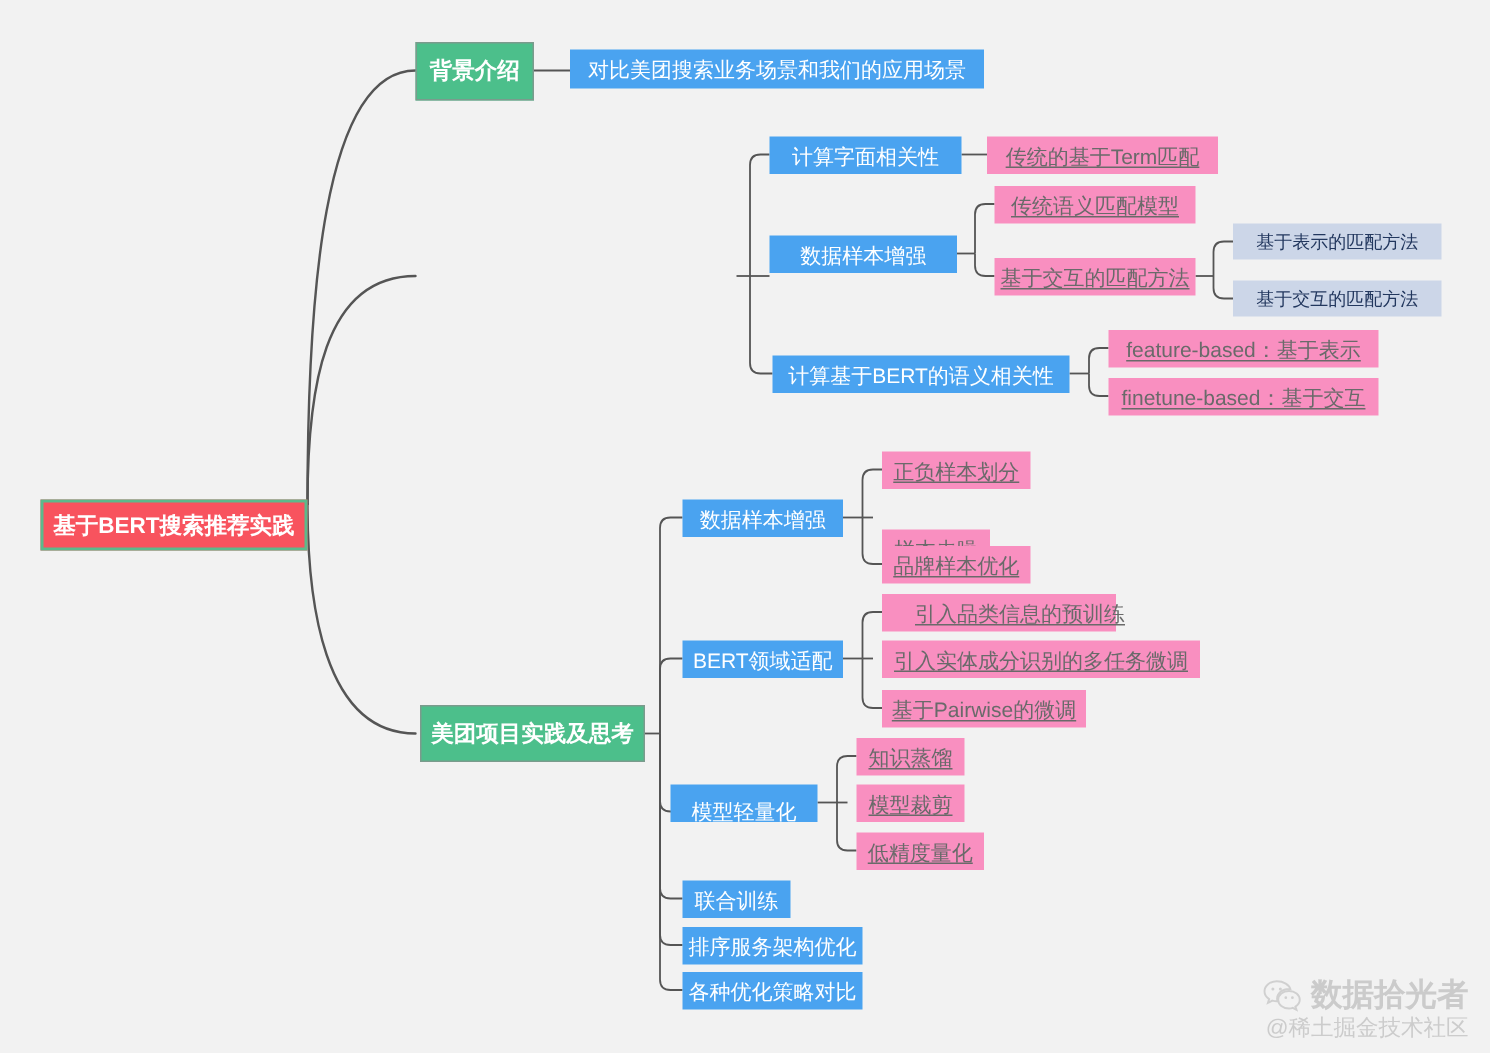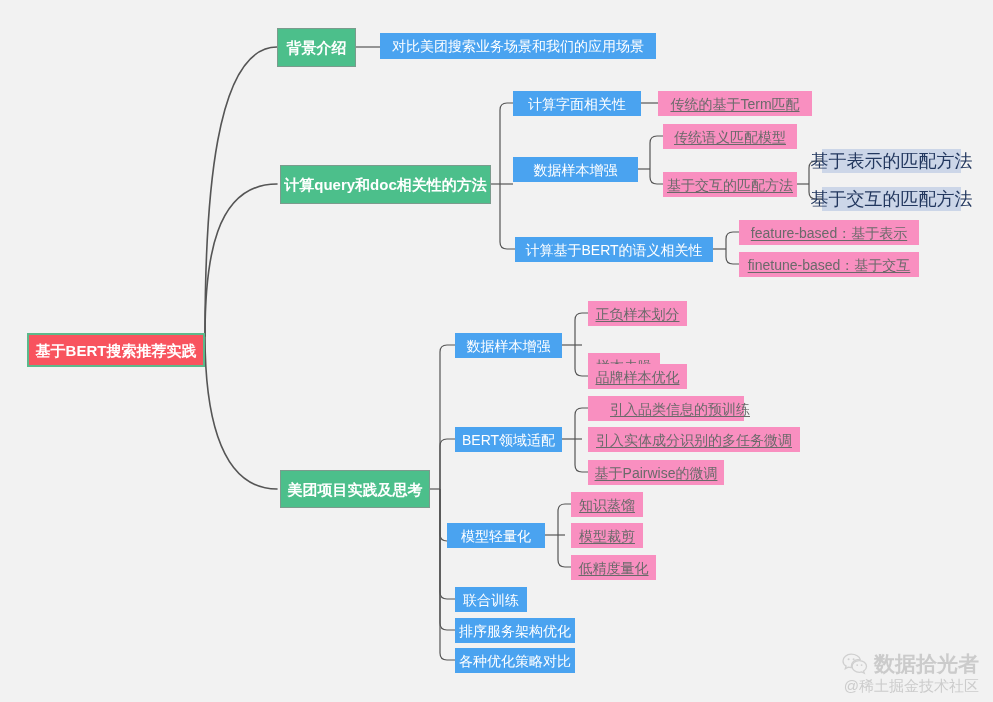--- a/index.html
+++ b/index.html
@@ -70,21 +70,21 @@
     font-size: 14px;
     padding: 0 8px;
     text-decoration: underline;
     text-decoration-color: #6a6a6a;
     text-underline-offset: 2px;
   }
   
   .node.slate {
     background: #ccd6e8;
     color: #22375e;
-    font-size: 18px;
+    font-size: 12px;
     padding: 0 8px;
   }
   
   #watermark {
     position: absolute;
     right: 14px;
     bottom: 8px;
     text-align: right;
     color: #cfcfcf;
     user-select: none;
@@ -172,23 +172,20 @@
     <span>基于BERT搜索推荐实践</span>
   </div>
 
   <div class="node green" style="left:277px; top:28px; width:79px; height:39px;">
     <span>背景介绍</span>
   </div>
   <div class="node blue" style="left:380px; top:33px; width:276px; height:26px;">
     <span>对比美团搜索业务场景和我们的应用场景</span>
   </div>
 
-  <div class="node green" style="left:280px; top:165px; width:211px; height:39px;">
-    <span>计算query和doc相关性的方法</span>
-  </div>
 
   <div class="node blue" style="left:513px; top:91px; width:128px; height:25px;">
     <span>计算字面相关性</span>
   </div>
   <div class="node pink" style="left:658px; top:91px; width:154px; height:25px;">
     <span>传统的基于Term匹配</span>
   </div>
 
   <div class="node blue" style="left:513px; top:157px; width:125px; height:25px;">
     <span>数据样本增强</span>
@@ -239,21 +236,21 @@
   <div class="node pink" style="left:588px; top:396px; width:156px; height:25px;padding-left:36px;">
     <span>引入品类信息的预训练</span>
   </div>
   <div class="node pink" style="left:588px; top:427px; width:212px; height:25px;">
     <span>引入实体成分识别的多任务微调</span>
   </div>
   <div class="node pink" style="left:588px; top:460px; width:136px; height:25px;">
     <span>基于Pairwise的微调</span>
   </div>
 
-  <div class="node blue" style="left:447px; top:523px; width:98px; height:25px;">
+  <div class="node blue" style="left:447px; top:523px; width:98px; height:25px;align-items:flex-end;">
     <span>模型轻量化</span>
   </div>
   <div class="node pink" style="left:571px; top:492px; width:72px; height:25px;">
     <span>知识蒸馏</span>
   </div>
   <div class="node pink" style="left:571px; top:523px; width:72px; height:25px;">
     <span>模型裁剪</span>
   </div>
   <div class="node pink" style="left:571px; top:555px; width:85px; height:25px;">
     <span>低精度量化</span>

